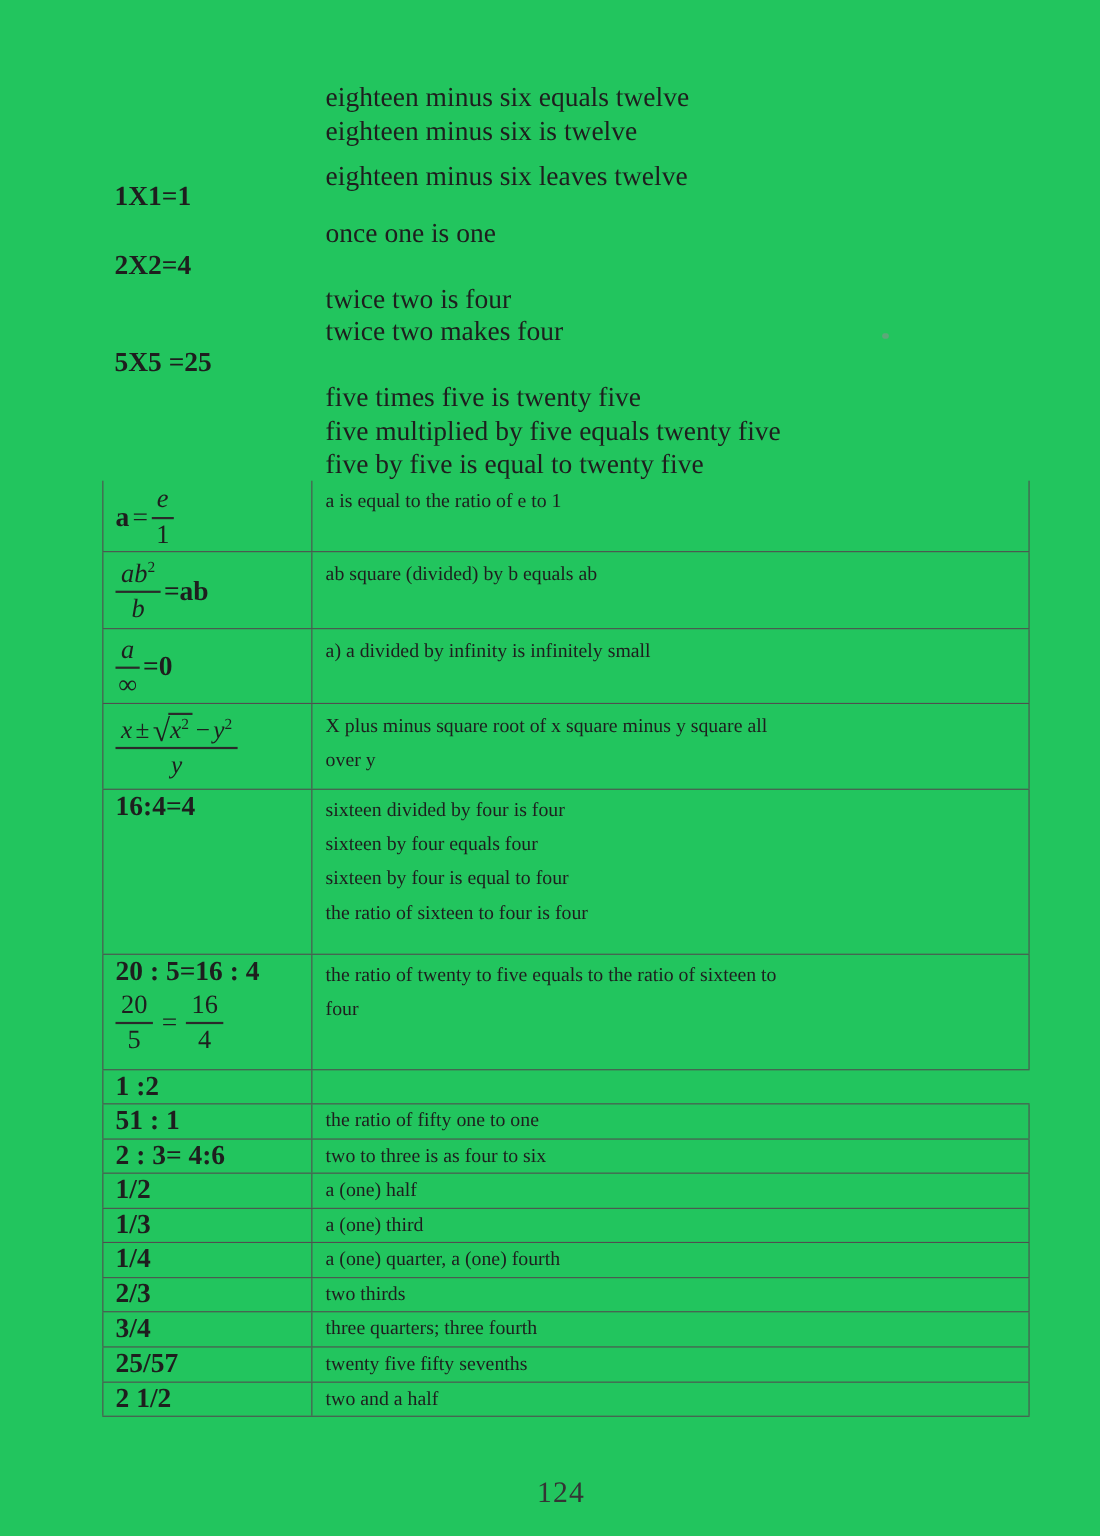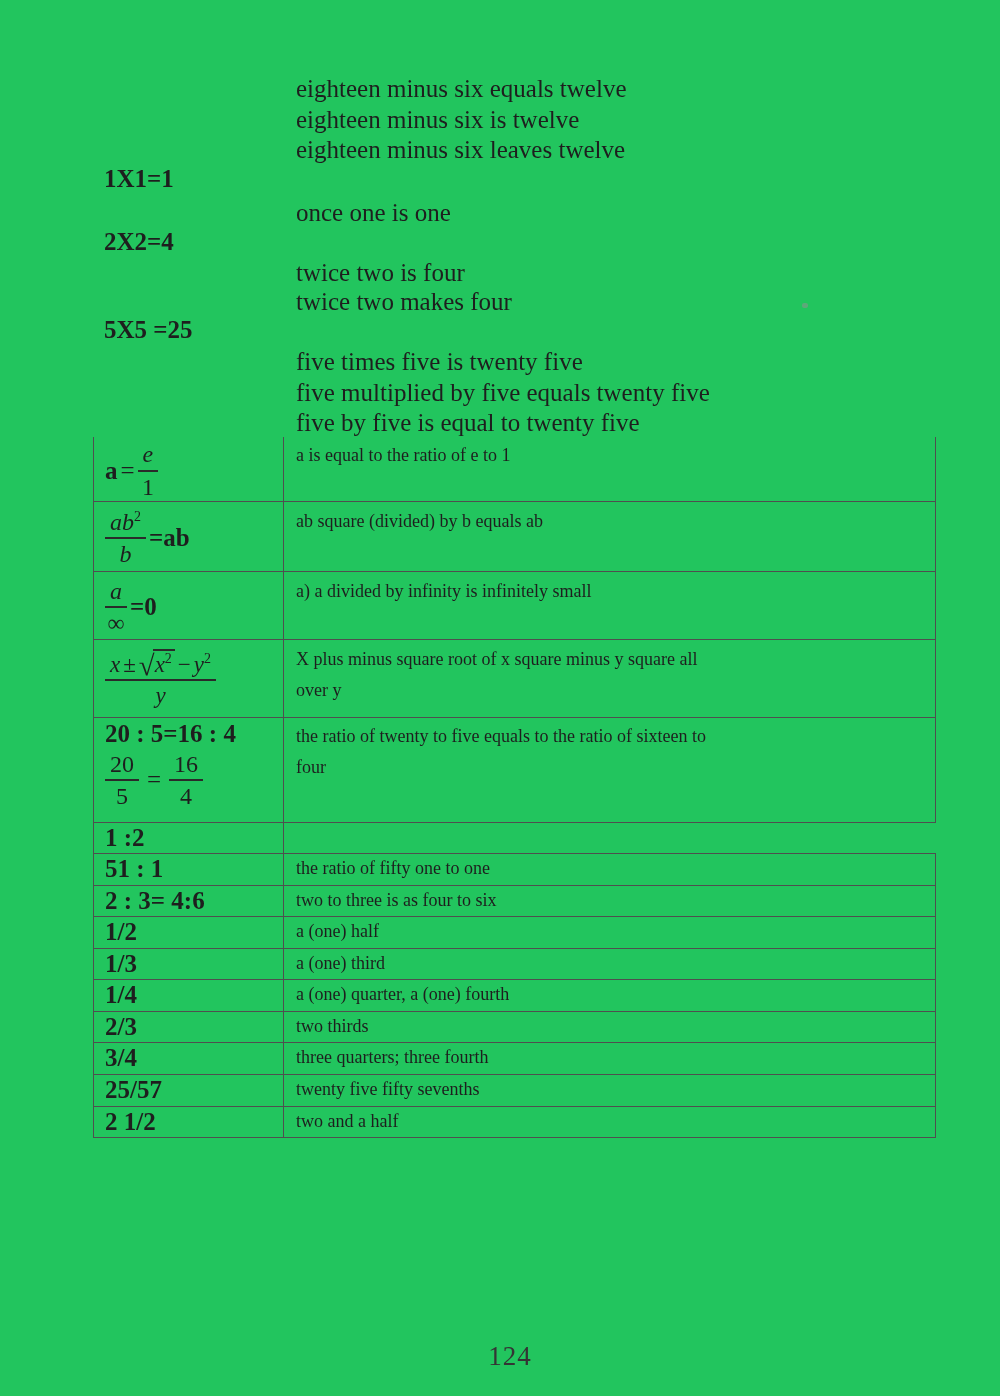--- a/index.html
+++ b/index.html
@@ -45,21 +45,21 @@
   .speck { position:absolute; left:802px; top:303px; width:6px; height:5px;
     background:#8f8f8f; opacity:.55; border-radius:2px; }
 </style>
 </head>
 <body>
 
 <div class="page">
 
   <div class="iline" style="left:296px; top:76px">eighteen minus six equals twelve</div>
   <div class="iline" style="left:296px; top:107px">eighteen minus six is twelve</div>
-  <div class="iline" style="left:296px; top:137px">eighteen minus six leaves twelve</div>
+  <div class="iline" style="left:296px; top:148px">eighteen minus six leaves twelve</div>
 
   <div class="iline blabel" style="left:104px; top:166px">1X1=1</div>
   <div class="iline" style="left:296px; top:200px">once one is one</div>
 
   <div class="iline blabel" style="left:104px; top:229px">2X2=4</div>
   <div class="iline" style="left:296px; top:260px">twice two is four</div>
   <div class="iline" style="left:296px; top:289px">twice two makes four</div>
 
   <div class="iline blabel" style="left:104px; top:317px">5X5 =25</div>
   <div class="iline" style="left:296px; top:349px">five times five is twenty five</div>
@@ -110,20 +110,29 @@
           <span class="fn"><i>x</i><span class="mop">±</span><span class="rsign">√</span><span class="rbody"><i>x</i><sup class="s">2</sup></span><span class="mop">−</span><i>y</i><sup class="s">2</sup></span>
           <i class="fd">y</i>
         </span>
       </div>
       <div class="cd dtop multiline">
         <div>X plus minus square root of x square minus y square all</div>
         <div>over y</div>
       </div>
     </div>
 
+    <div class="trow" style="height:150px">
+      <div class="cf">16:4=4</div>
+      <div class="cd multiline">
+        <div>sixteen divided by four is four</div>
+        <div>sixteen by four equals four</div>
+        <div>sixteen by four is equal to four</div>
+        <div>the ratio of sixteen to four is four</div>
+      </div>
+    </div>
 
     <div class="trow" style="height:105px">
       <div class="cf">
         <div>20 : 5=16 : 4</div>
         <div class="r6line2">
           <span class="frac"><span class="fn">20</span><span class="fd">5</span></span><span class="r6eq">=</span><span class="frac"><span class="fn">16</span><span class="fd">4</span></span>
         </div>
       </div>
       <div class="cd multiline">
         <div>the ratio of twenty to five equals to the ratio of sixteen to</div>

